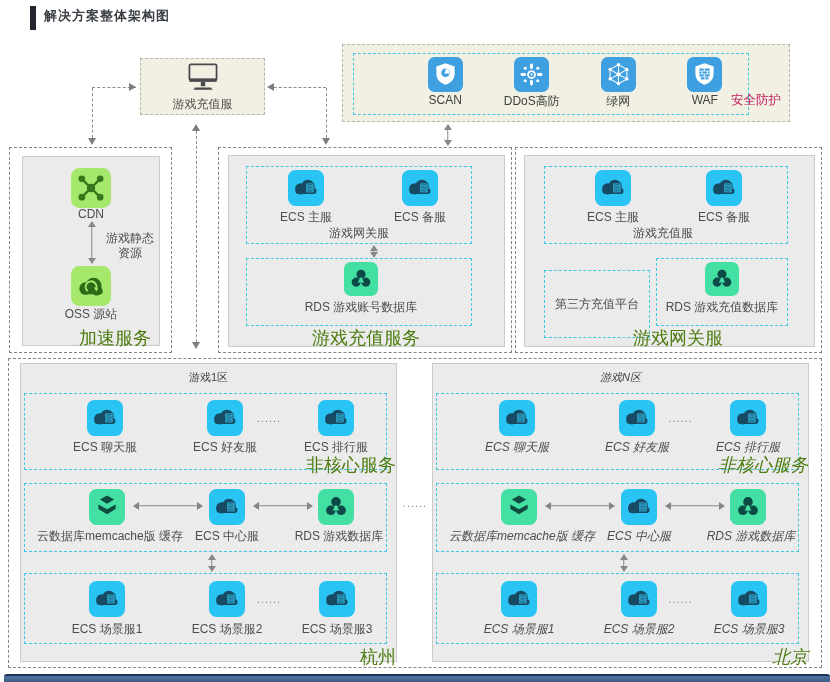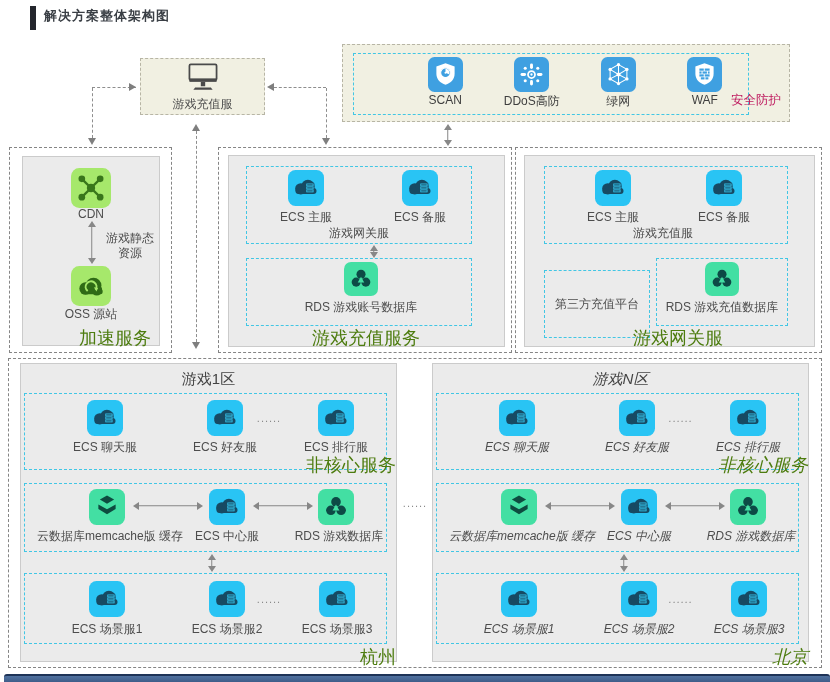--- a/index.html
+++ b/index.html
@@ -13,21 +13,21 @@
   
   .beige  { position:absolute; background:#f1f0e2; border:1px dashed #b7b5a5; }
   .douter { position:absolute; border:1px dashed #858585; }
   .gray   { position:absolute; background:#ebebeb; border:1px solid #cbcbcb; }
   .cyanbx { position:absolute; border:1px dashed #41c6e4; }
   
   .ttl   { position:absolute; left:44px; top:7px; font-size:13px; font-weight:bold; color:#3a3f45; letter-spacing:1px; }
   .tbar  { position:absolute; left:30px; top:6px; width:6px; height:24px; background:#23262c; }
   .lbl   { position:absolute; font-size:12px; color:#4d4d4d; text-align:center; line-height:1.25; white-space:nowrap; }
   .clbl  { position:absolute; font-size:18px; color:#4d7c0f; text-align:right; white-space:nowrap; }
-  .ztitle{ position:absolute; left:0; right:0; top:6px; text-align:center; font-size:15px; color:#434343; }
+  .ztitle{ position:absolute; left:0; right:0; top:6px; text-align:center; font-size:11px; color:#434343; }
   .dots  { position:absolute; font-size:11px; color:#8a8a8a; letter-spacing:1px; text-align:center; }
   
   .dv { position:absolute; width:0; border-left:1px dashed #8e8e8e; }
   .dh { position:absolute; height:0; border-top:1px dashed #8e8e8e; }
   
   .ah { position:absolute; width:0; height:0; }
   .ah-up    { border-left:4px solid transparent; border-right:4px solid transparent; border-bottom:7px solid #7e7e7e; }
   .ah-down  { border-left:4px solid transparent; border-right:4px solid transparent; border-top:7px solid #7e7e7e; }
   .ah-left  { border-top:4px solid transparent; border-bottom:4px solid transparent; border-right:7px solid #7e7e7e; }
   .ah-right { border-top:4px solid transparent; border-bottom:4px solid transparent; border-left:7px solid #7e7e7e; }

